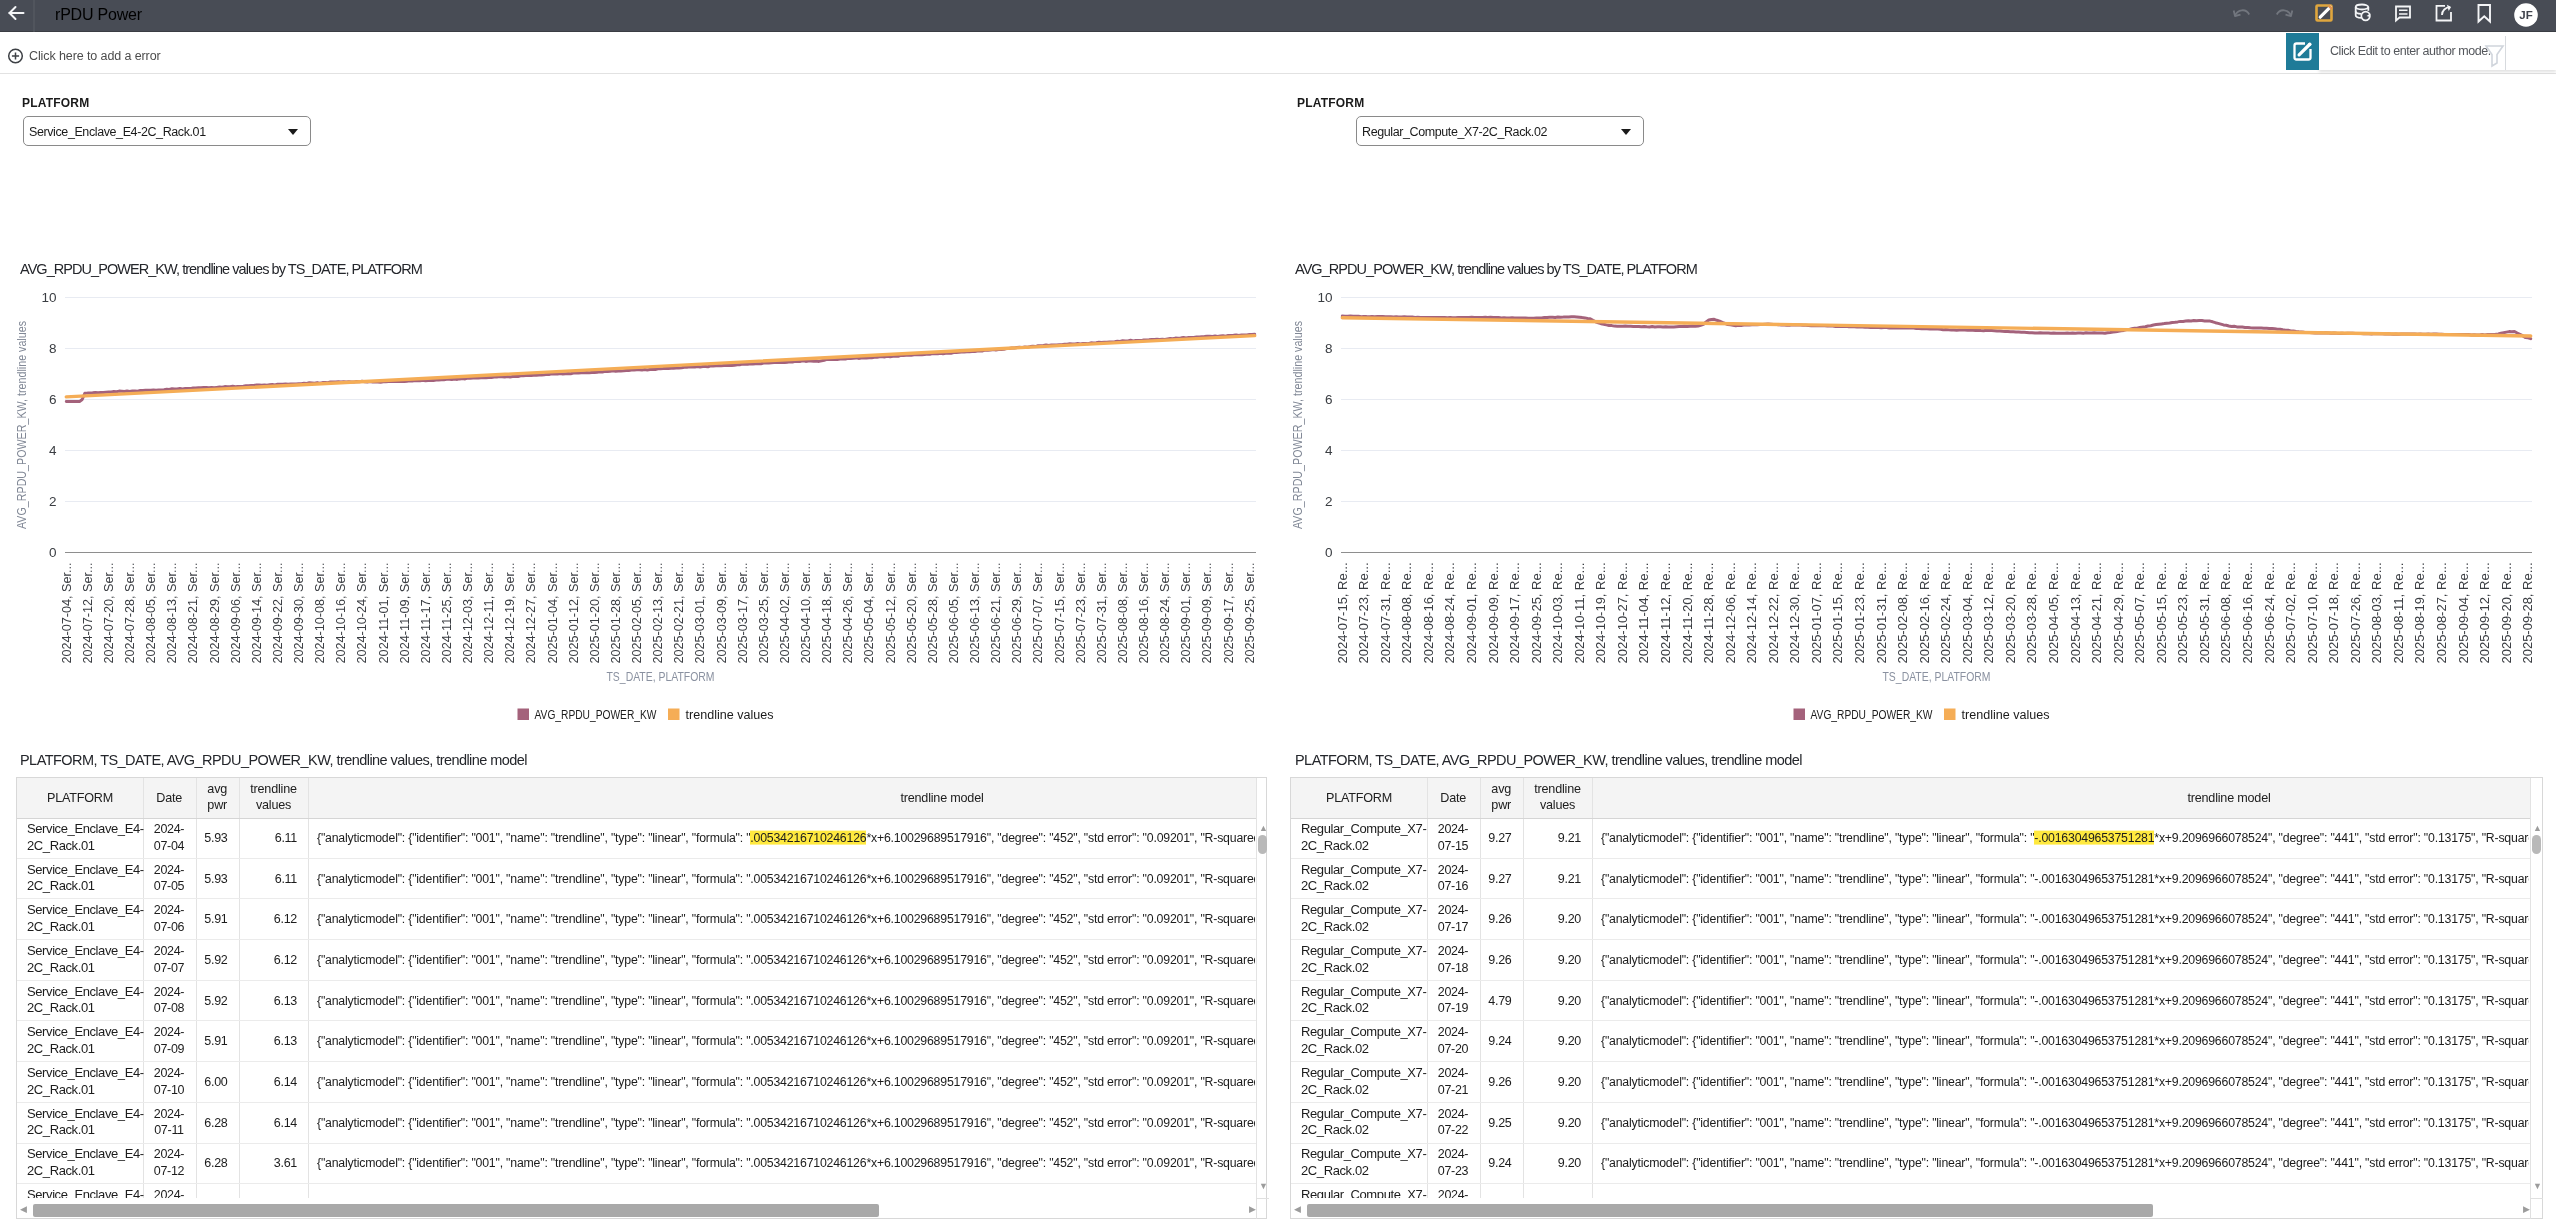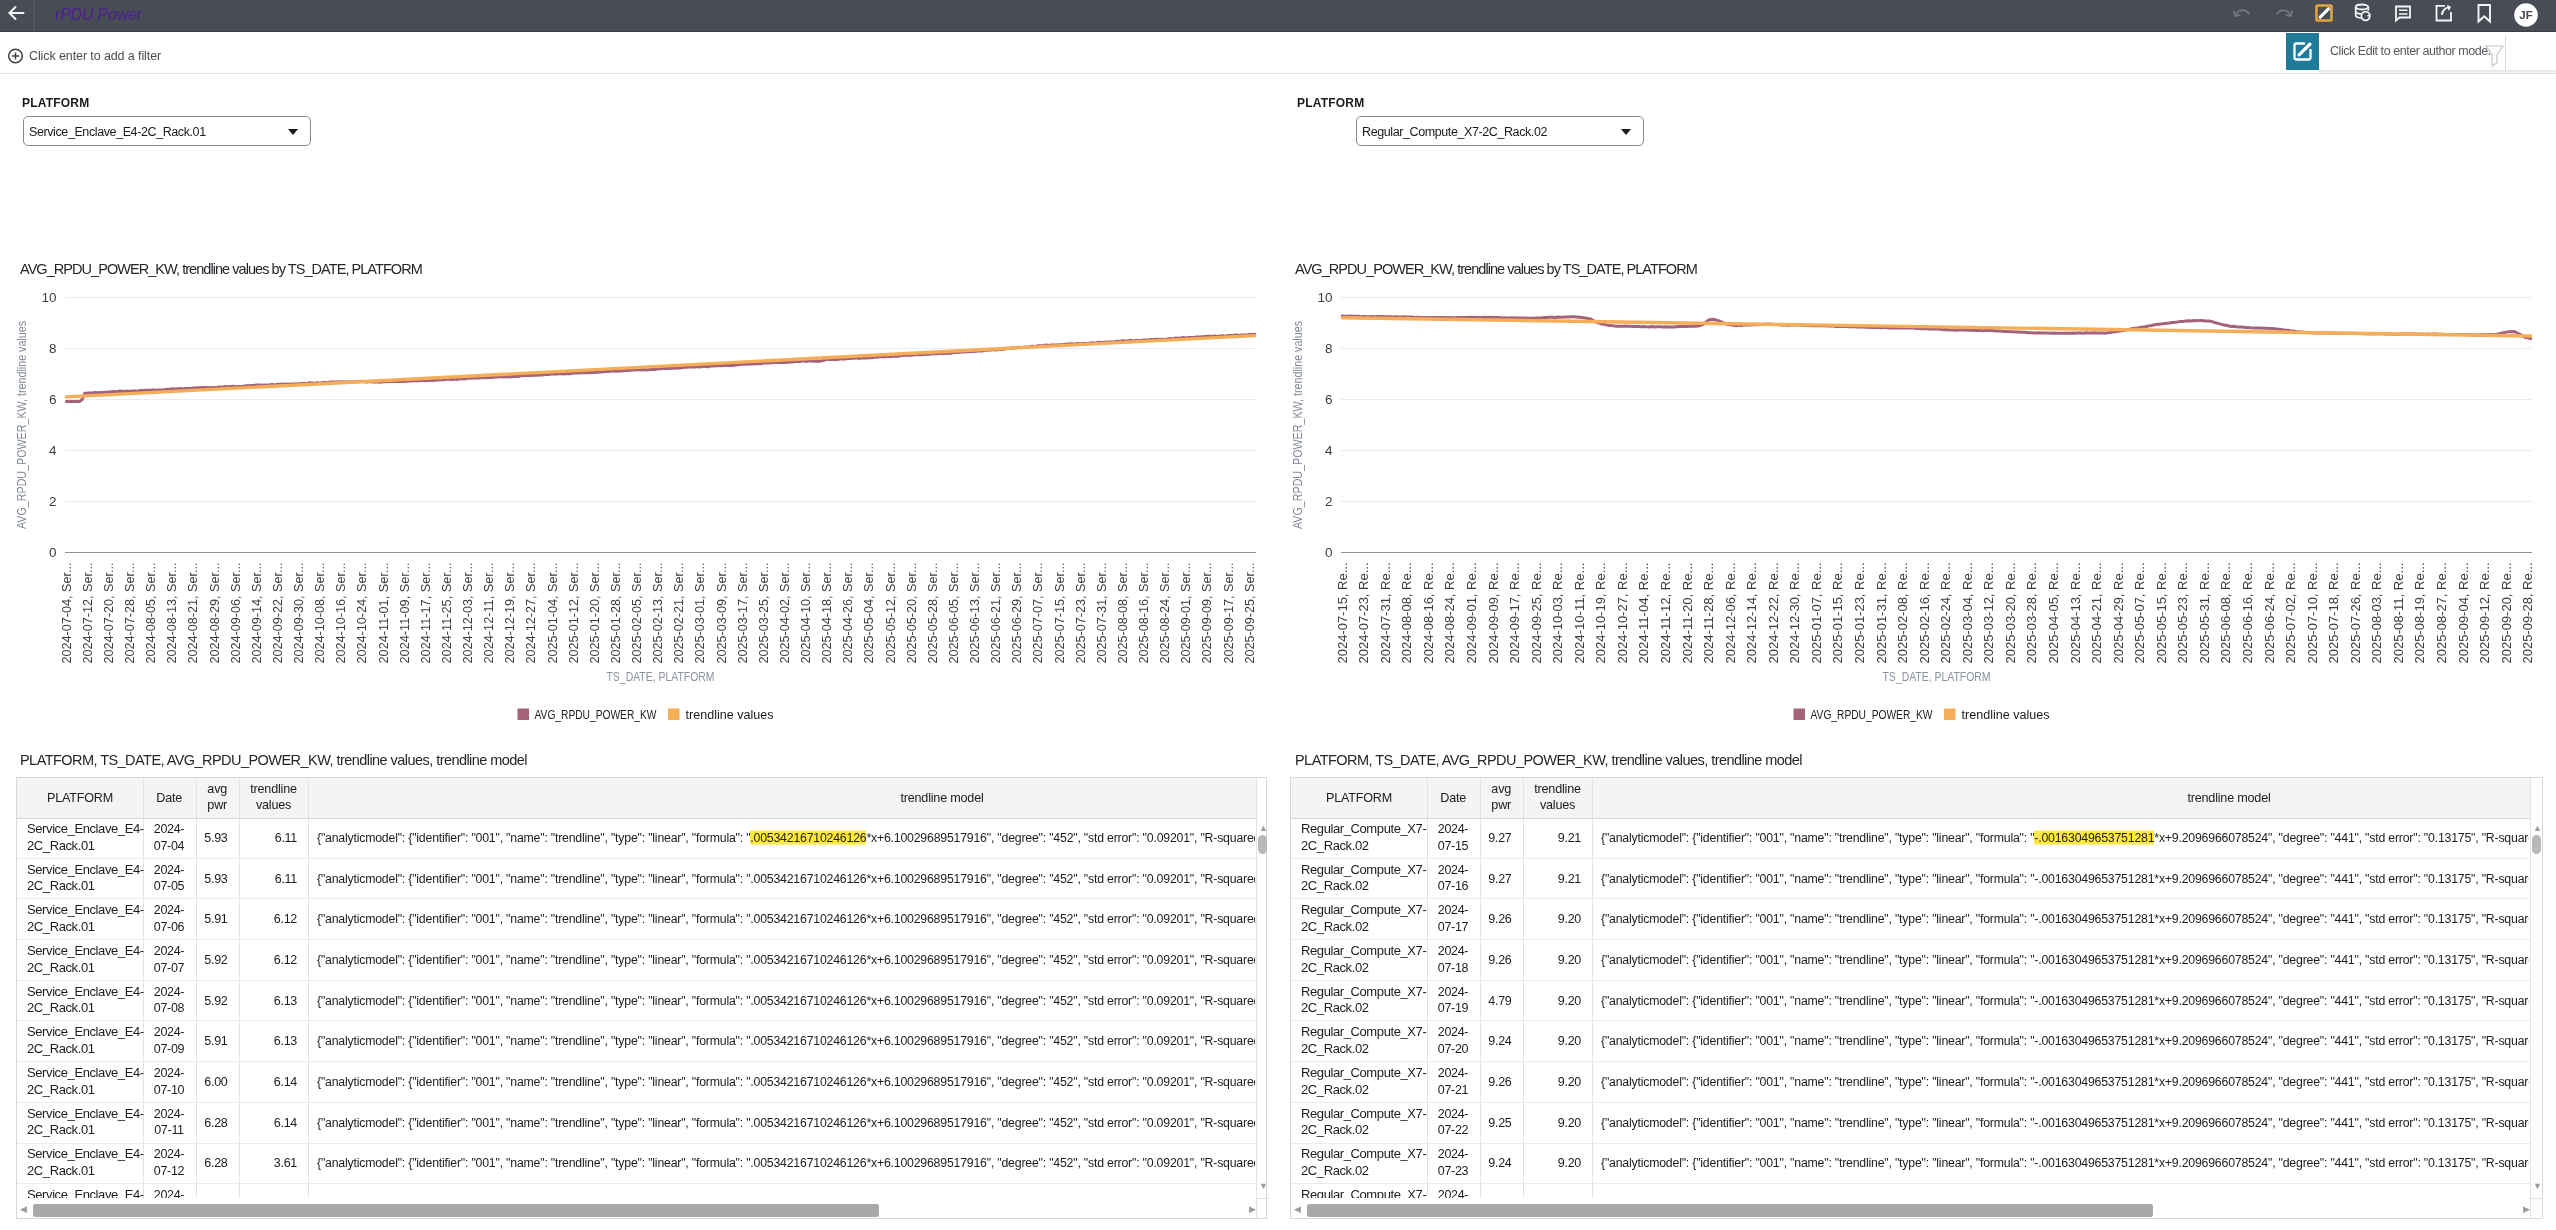--- a/index.html
+++ b/index.html
@@ -1,21 +1,21 @@
 <!DOCTYPE html>
 <html><head><meta charset="utf-8">
 <style>
 * { margin:0; padding:0; box-sizing:border-box; }
 html,body { width:2556px; height:1230px; overflow:hidden; background:#fff;
   font-family:"Liberation Sans", sans-serif; }
 #page { position:relative; width:2556px; height:1230px; }
 #topbar { position:absolute; left:0; top:0; width:2556px; height:32px; background:#484c55;
   border-bottom:1px solid #3a3d43; }
-#title { position:absolute; left:55px; top:5.5px; font-size:16px; color:#4c1d95; font-weight:500;
-  letter-spacing:-0.2px;font-style:italic; }
+#title { position:absolute; left:55px; top:5.5px; font-size:16px; color:#000000; font-weight:500;
+  letter-spacing:-0.2px; }
 #filterrow { position:absolute; left:0; top:32px; width:2556px; height:42px; background:#fff;
   border-bottom:1px solid #e2e2e2; }
 #addfilter { position:absolute; left:29px; top:49px; font-size:12.5px; color:#4c4c4c; letter-spacing:-0.1px; }
 #tooltip { position:absolute; left:2319px; top:33px; width:237px; height:37px; background:#fff;
   box-shadow:0 2px 3px rgba(0,0,0,.12); }
 #tooltip span { position:absolute; left:11px; top:11px; font-size:12.5px; color:#54575c; white-space:nowrap; letter-spacing:-0.45px; }
 .flabel { position:absolute; top:96px; font-size:12px; font-weight:bold; color:#1a1a1a; letter-spacing:.2px; }
 .dropdown { position:absolute; top:116px; width:288px; height:30px; border:1.2px solid #8a8a8a;
   border-radius:5px; background:#fff; }
 .dropdown span { position:absolute; left:5px; top:7.5px; font-size:12.5px; color:#1a1a1a; letter-spacing:-0.4px; }
@@ -197,21 +197,21 @@
 <text transform="translate(2532.2581447963803,562.5) rotate(-90)" text-anchor="end" font-size="12" fill="#3a3d42" textLength="101" lengthAdjust="spacingAndGlyphs">2025-09-28, Re...</text>
 <text x="1936.5" y="681" text-anchor="middle" font-size="13.5" fill="#8a91a0" textLength="108" lengthAdjust="spacingAndGlyphs">TS_DATE, PLATFORM</text>
 <rect x="1793.5" y="708.5" width="11.5" height="11.5" fill="#a4627b"></rect>
 <text x="1810.5" y="719" font-size="12.5" fill="#1b1b1b" textLength="122" lengthAdjust="spacingAndGlyphs">AVG_RPDU_POWER_KW</text>
 <rect x="1944.0" y="708.5" width="11.5" height="11.5" fill="#f5ad56"></rect>
 <text x="1961.5" y="719" font-size="12.5" fill="#1b1b1b" textLength="88" lengthAdjust="spacingAndGlyphs">trendline values</text>
 </svg>
 <div id="topbar"></div>
 <div id="title">rPDU Power</div>
 <div id="filterrow"></div>
-<div id="addfilter">Click enter to add a filter</div>
+<div id="addfilter">Click here to add a error</div>
 <div id="tooltip">
       <span>Click Edit to enter author mode.</span>
     </div>
 <svg width="2556" height="32" viewBox="0 0 2556 32" font-family="Liberation Sans, sans-serif" style="position:absolute;top:0;left:0">
       <g transform="translate(2242,14)" stroke="#72767e" stroke-width="1.8" fill="none">
         <path d="M -7,1.5 C -4.5,-4.5 4,-6 7.2,0.5 "></path>
         <path d="M -8.3,-3.5 L -7,2 L -1.5,0.7" fill="none" stroke-linejoin="round"></path>
       </g>
       <g transform="translate(2284,14) scale(-1,1)" stroke="#72767e" stroke-width="1.8" fill="none">
         <path d="M -7,1.5 C -4.5,-4.5 4,-6 7.2,0.5 "></path>

